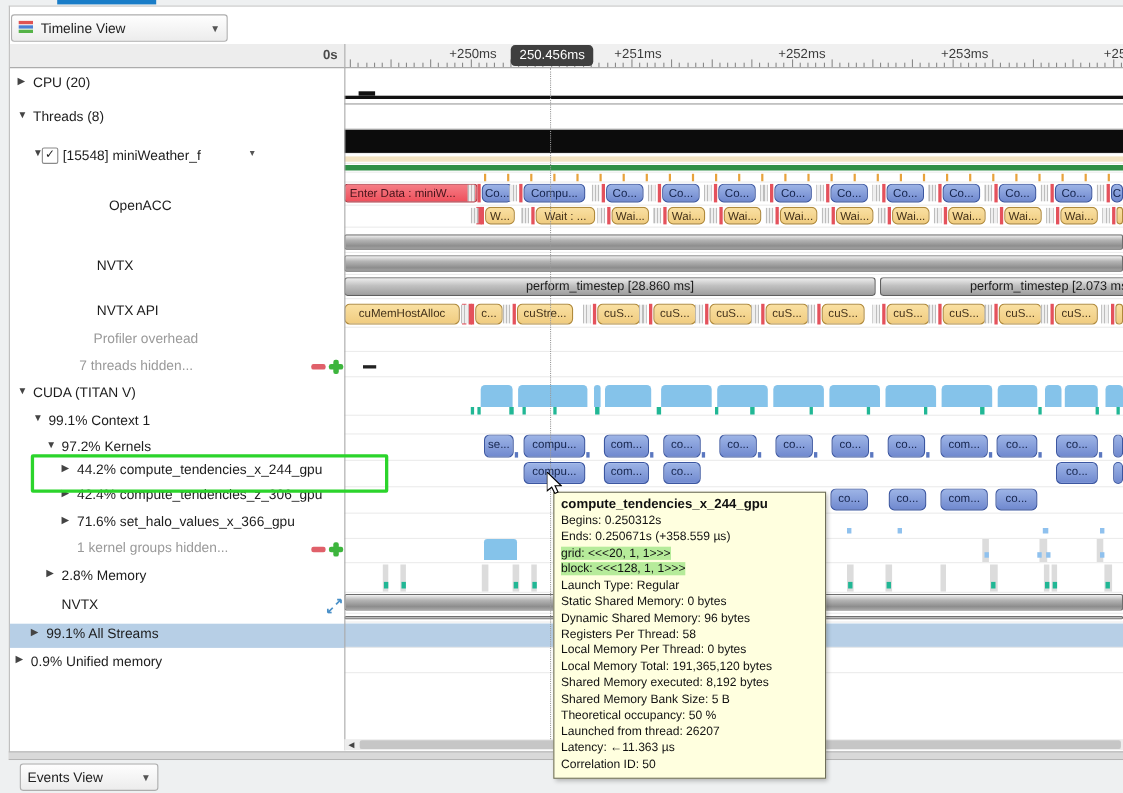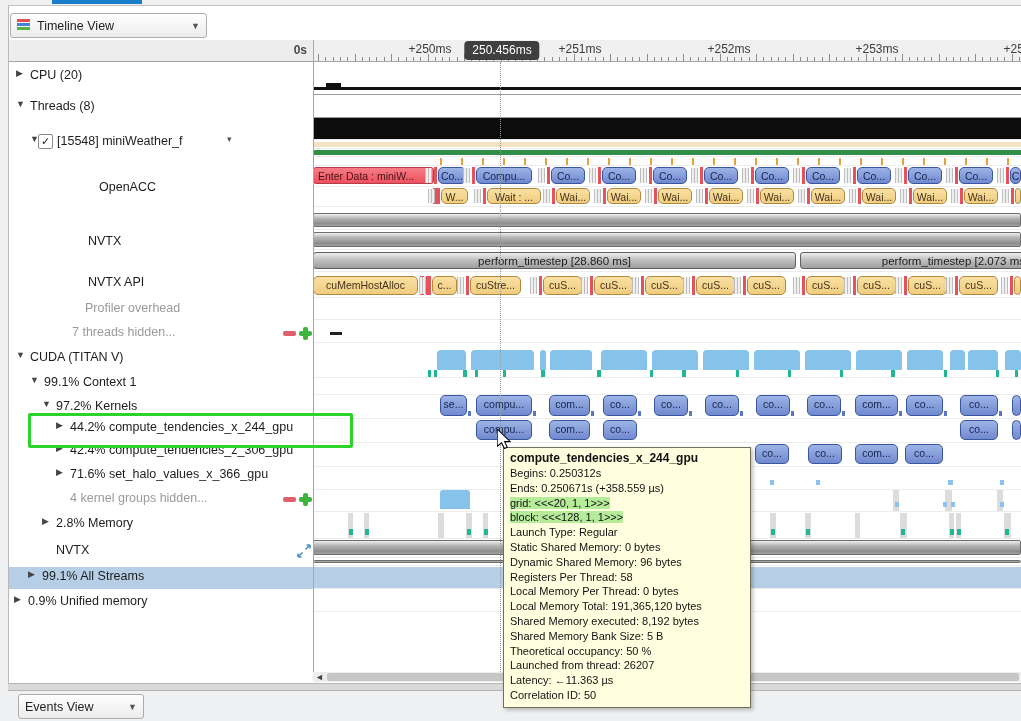--- a/index.html
+++ b/index.html
@@ -566,21 +566,21 @@
     </div>
     <div class="srow" style="left: 0px; top: 379px; width: 304px;">
       <div class="tarrow" style="left: 47px;">▶</div>
       <div class="lbl" style="left: 61px;">42.4% compute_tendencies_z_306_gpu</div>
     </div>
     <div class="srow" style="left: 0px; top: 403px; width: 304px;">
       <div class="tarrow" style="left: 47px;">▶</div>
       <div class="lbl" style="left: 61px;">71.6% set_halo_values_x_366_gpu</div>
     </div>
     <div class="srow gray" style="left: 0px; top: 427px; width: 304px;">
-      <div class="lbl" style="left: 61px;">4 kernel groups hidden...</div>
+      <div class="lbl" style="left: 61px;">1 kernel groups hidden...</div>
       <div class="minusic" style="left: 274px;"></div>
       <div class="plusic" style="left: 290px;"></div>
     </div>
     <div class="srow" style="left: 0px; top: 452px; width: 304px;">
       <div class="tarrow" style="left: 33px;">▶</div>
       <div class="lbl" style="left: 47px;">2.8% Memory</div>
     </div>
     <div class="srow" style="left: 0px; top: 479px; width: 304px;">
       <div class="lbl" style="left: 47px;">NVTX</div>
       <div class="expandic" style="left: 288px;"><svg width="14" height="14" viewBox="0 0 14 14">

